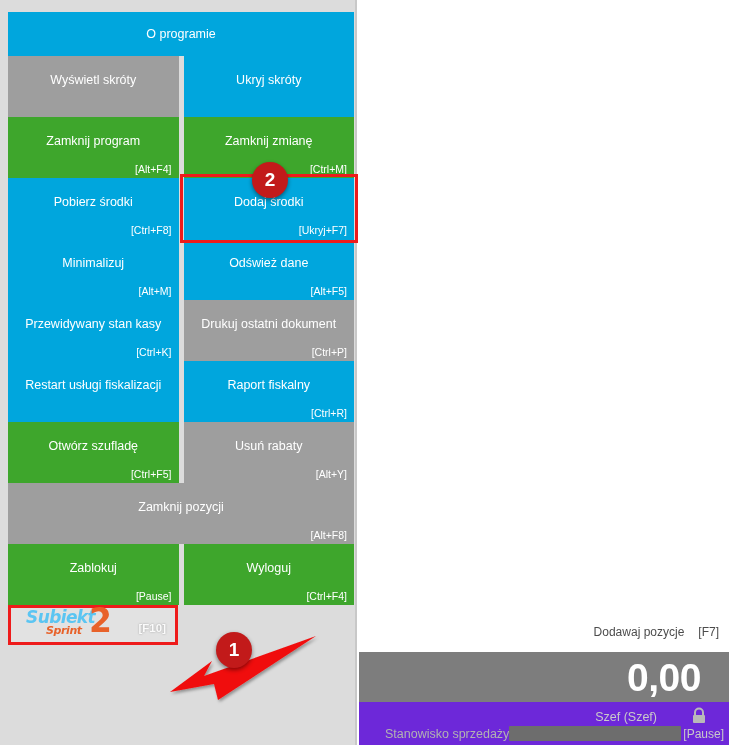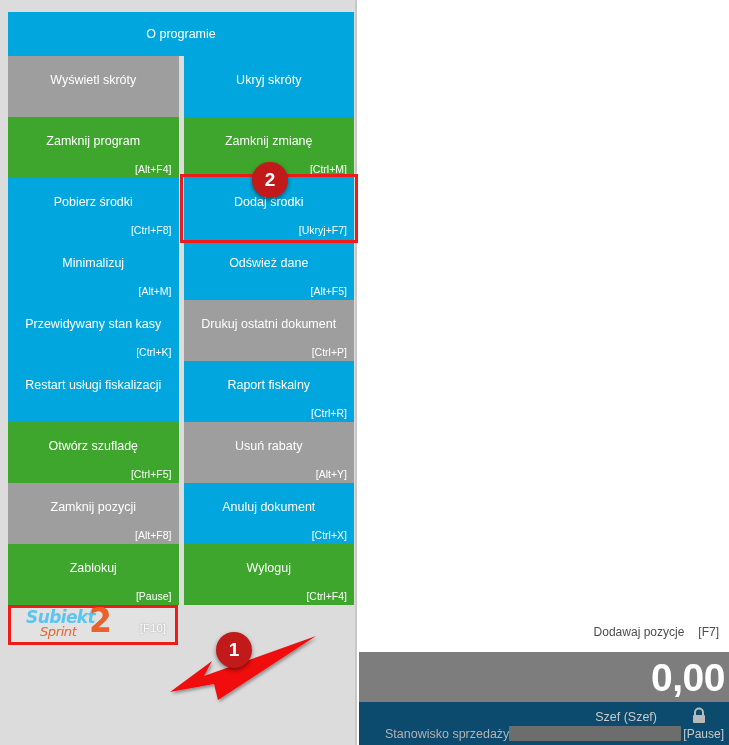--- a/index.html
+++ b/index.html
@@ -98,42 +98,42 @@
     position: absolute; left: 0; top: 1px;
     font-family: "DejaVu Sans", sans-serif;
     font-weight: bold;
     font-size: 17px;
     font-style: italic;
     color: #5bc5f2;
     letter-spacing: -0.6px;
     line-height: 1;
   }
   .logo-sprint {
-    position: absolute; left: 14px; top: 17px;
+    position: absolute; left: 20px; top: 17px;
     font-family: "DejaVu Sans", sans-serif;
-    font-weight: normal;
-    font-size: 13px;
+    font-weight: bold;
+    font-size: 11px;
     font-style: italic;
     color: #e8622a;
     letter-spacing: -0.4px;
     line-height: 1;
   }
   .logo-two {
     position: absolute; left: 63px; top: -4px;
     font-family: "DejaVu Sans", sans-serif;
     font-weight: bold;
     font-size: 33px;
     color: #e8622a;
     line-height: 1;
   }
   .logo-key {
     position: absolute;
     right: 9px; bottom: 8px;
     font-size: 11.5px;
-    font-weight: normal;
+    font-weight: bold;
     color: #fbfbfb;
     text-shadow: 0 0 2px #999;
   }
 
   .logo-row { display: flex; gap: 5px; margin-top: 0px; }
 
   
   #main-pane {
     position: absolute;
     left: 359px; top: 0;
@@ -158,36 +158,36 @@
 
   #total-bar {
     position: absolute;
     left: 0; right: 0;
     top: 652px;
     height: 50px;
     background: #7d7d7d;
     display: flex;
     align-items: center;
     justify-content: flex-end;
-    padding-right: 4px;
+    padding-right: 28px;
   }
   #total-amount {
     color: #ffffff;
     font-size: 39px;
     font-weight: bold;
     line-height: 1;
     letter-spacing: -0.5px;
   }
 
   #status-bar {
     position: absolute;
     left: 0; right: 0;
     top: 702px;
     bottom: 0;
-    background: #0c4a6e;
+    background: #6d28d9;
   }
   #operator {
     position: absolute;
     right: 72px; top: 8px;
     color: #c9c9c9;
     font-size: 12.5px;
   }
   #lock-icon-wrap {
     position: absolute;
     right: 18px; top: 4px;
@@ -317,24 +317,20 @@
           </div>
           <div class="tile grey">
             <span>Usuń rabaty</span>
             <span class="key">[Alt+Y]</span>
           </div>
         </div>
         <div class="btn-row">
           <div class="tile grey">
             <span>Zamknij pozycji</span>
             <span class="key">[Alt+F8]</span>
-          </div>
-          <div class="tile blue">
-            <span>Anuluj dokument</span>
-            <span class="key">[Ctrl+X]</span>
           </div>
         </div>
         <div class="btn-row">
           <div class="tile green">
             <span>Zablokuj</span>
             <span class="key">[Pause]</span>
           </div>
           <div class="tile green">
             <span>Wyloguj</span>
             <span class="key">[Ctrl+F4]</span>

